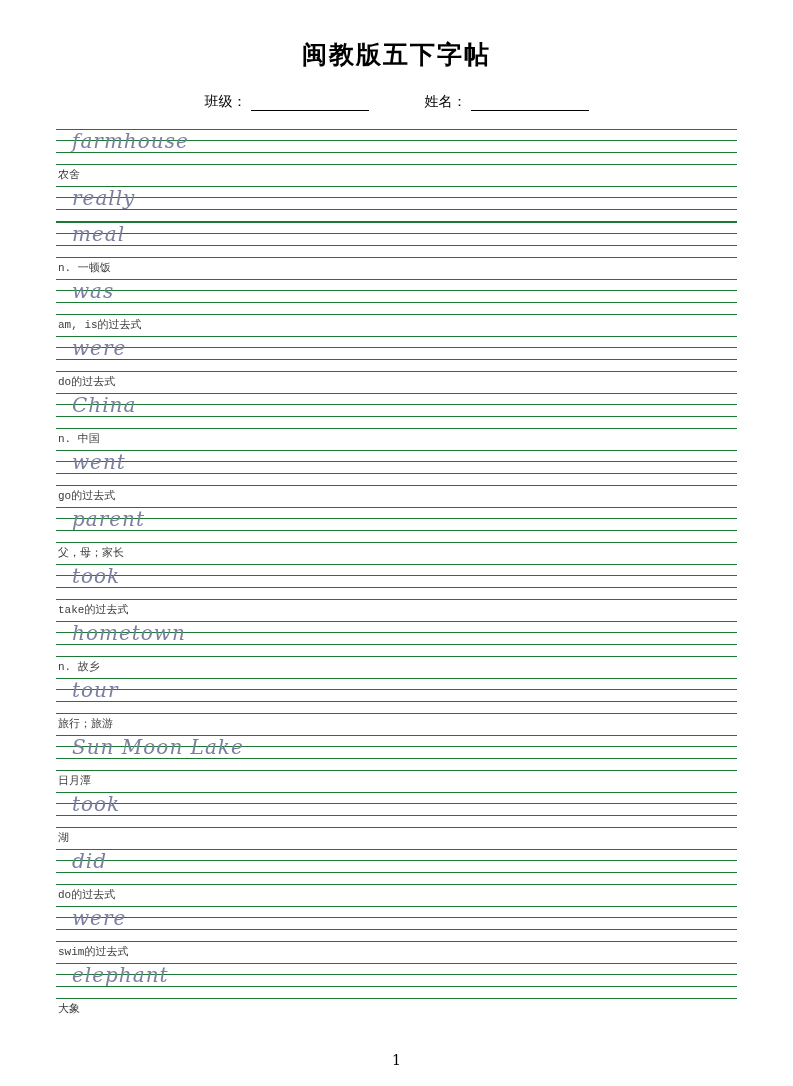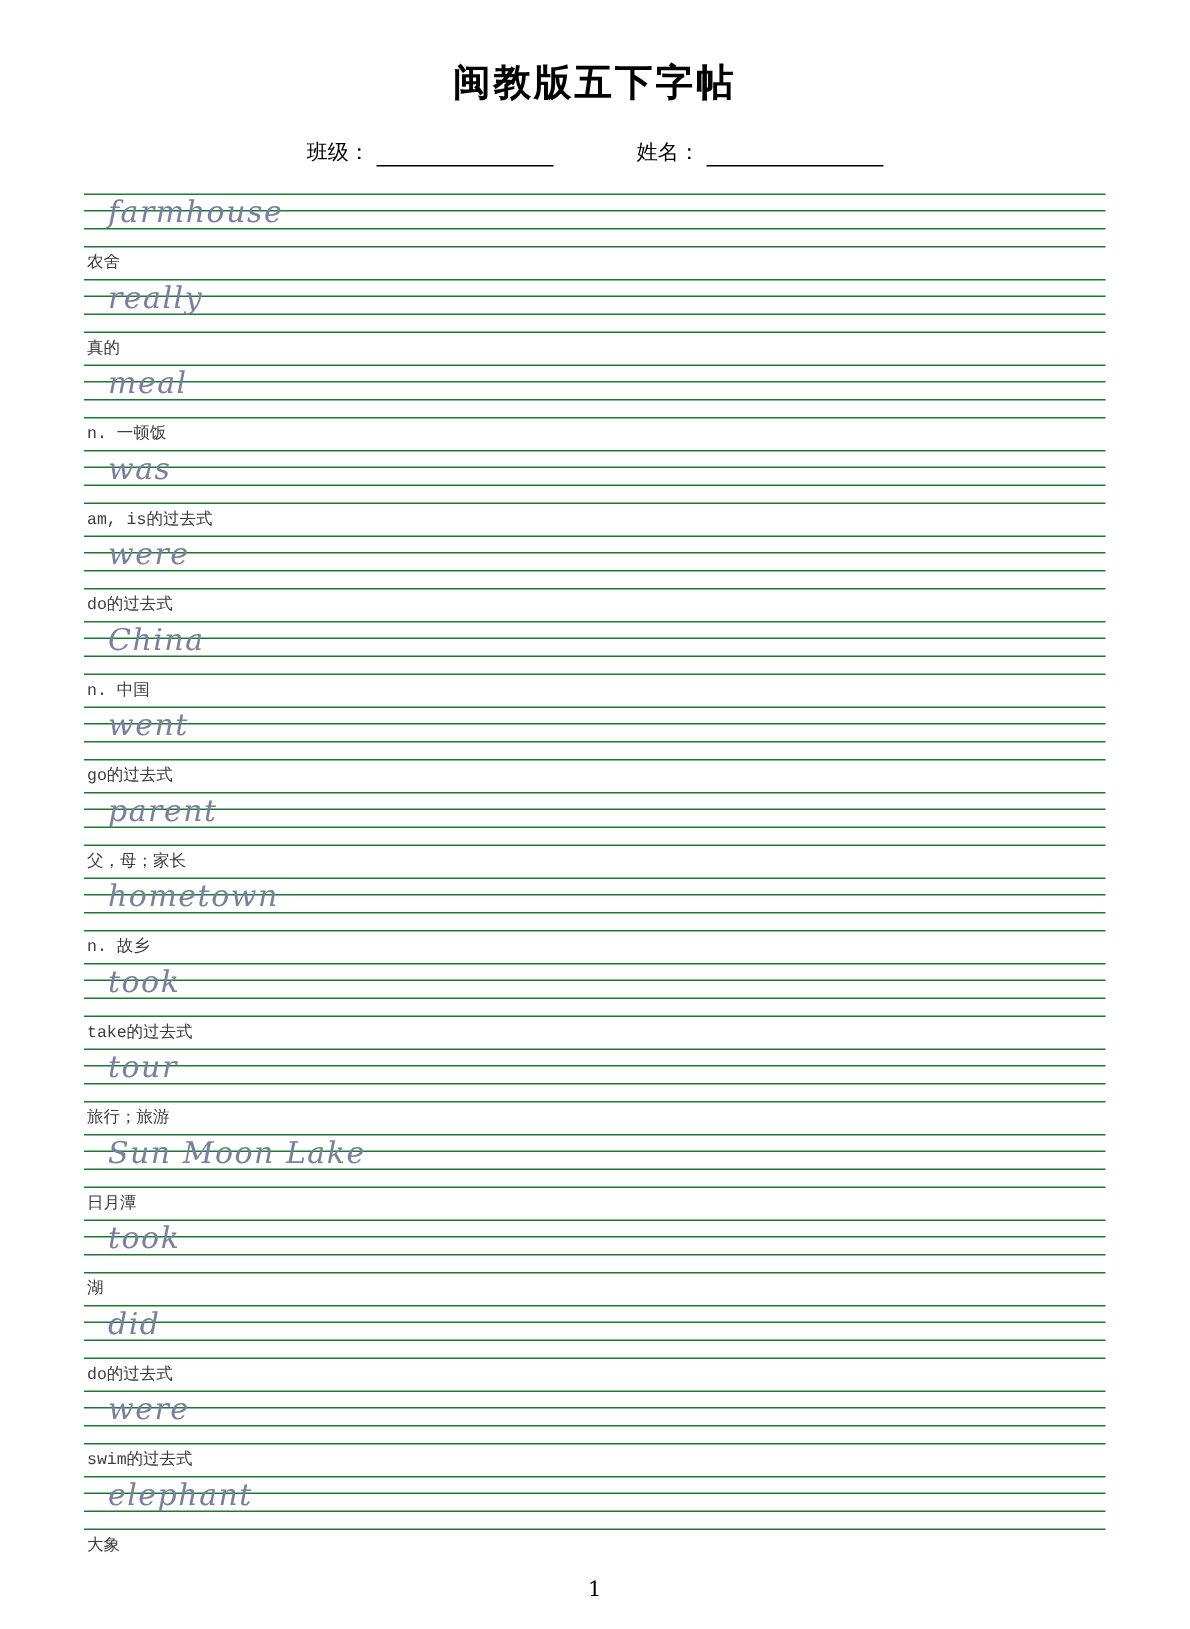--- a/index.html
+++ b/index.html
@@ -146,23 +146,20 @@
         </div>
       </div>
       <div class="entry">
         <div class="staff">
           <div class="ln l1"></div>
           <div class="ln l2"></div>
           <div class="ln l3"></div>
           <div class="ln l4"></div>
           <div class="word">really</div>
         </div>
-        <div class="trans">
-          <div class="tx">真的</div>
-        </div>
       </div>
       <div class="entry">
         <div class="staff">
           <div class="ln l1"></div>
           <div class="ln l2"></div>
           <div class="ln l3"></div>
           <div class="ln l4"></div>
           <div class="word">meal</div>
         </div>
         <div class="trans">
@@ -228,36 +225,36 @@
         <div class="trans">
           <div class="tx">父，母；家长</div>
         </div>
       </div>
       <div class="entry">
         <div class="staff">
           <div class="ln l1"></div>
           <div class="ln l2"></div>
           <div class="ln l3"></div>
           <div class="ln l4"></div>
+          <div class="word">took</div>
+        </div>
+        <div class="trans">
+          <div class="tx">take的过去式</div>
+        </div>
+      </div>
+      <div class="entry">
+        <div class="staff">
+          <div class="ln l1"></div>
+          <div class="ln l2"></div>
+          <div class="ln l3"></div>
+          <div class="ln l4"></div>
           <div class="word">hometown</div>
         </div>
         <div class="trans">
           <div class="tx">n. 故乡</div>
-        </div>
-      </div>
-      <div class="entry">
-        <div class="staff">
-          <div class="ln l1"></div>
-          <div class="ln l2"></div>
-          <div class="ln l3"></div>
-          <div class="ln l4"></div>
-          <div class="word">took</div>
-        </div>
-        <div class="trans">
-          <div class="tx">take的过去式</div>
         </div>
       </div>
       <div class="entry">
         <div class="staff">
           <div class="ln l1"></div>
           <div class="ln l2"></div>
           <div class="ln l3"></div>
           <div class="ln l4"></div>
           <div class="word">tour</div>
         </div>

